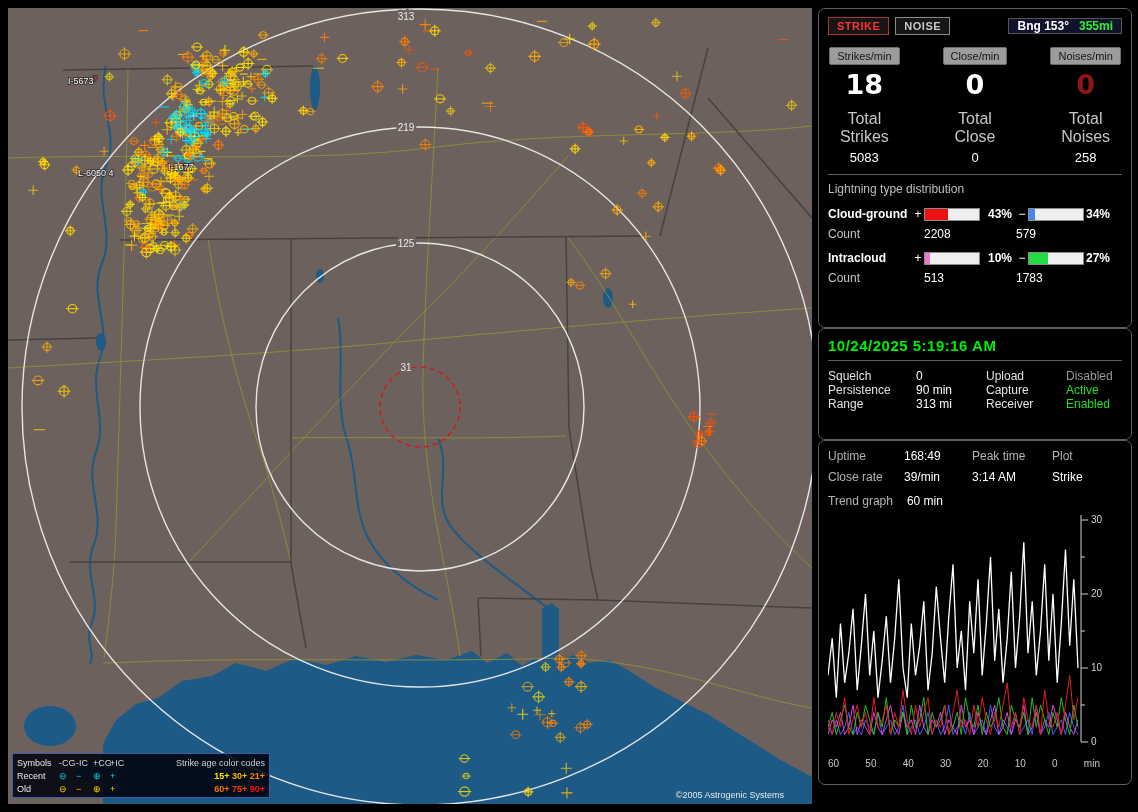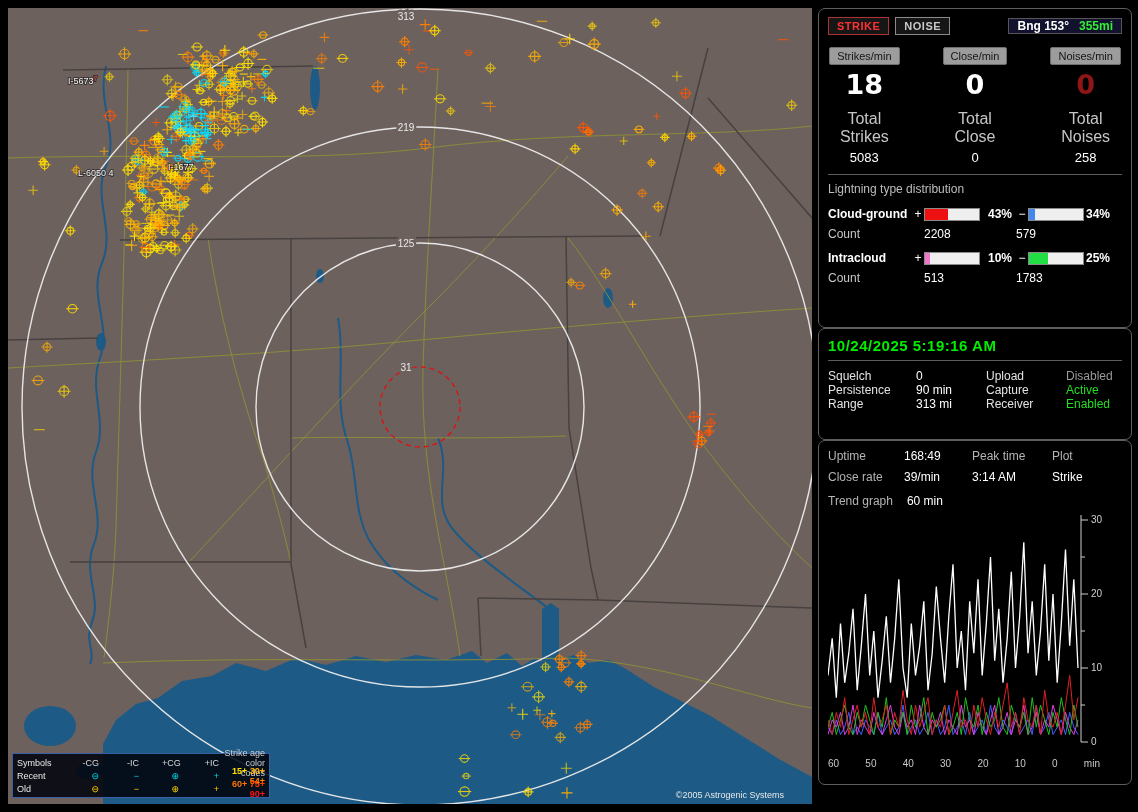--- a/index.html
+++ b/index.html
@@ -6,21 +6,21 @@
   .app{position:relative;width:1138px;height:812px;background:#000;font-family:"Liberation Sans",sans-serif;overflow:hidden;}
   
   .map-panel{position:absolute;left:8px;top:8px;width:804px;height:796px;background:#6d615e;overflow:hidden;}
   .map-panel svg{display:block;width:804px;height:796px;}
   .copyright{position:absolute;right:28px;bottom:4px;color:#e8e8e8;font-size:9px;}
   
   .legend{position:absolute;left:4px;bottom:6px;width:248px;background:rgba(2,4,14,0.88);
           border:1px solid #3a5fa5;color:#d8d8d8;font-size:9px;padding:2px 4px;}
   .legend-row{display:flex;align-items:center;height:13px;}
   .legend-row .c0{width:42px;color:#e8e8e8;}
-  .legend-row .sym{width:17px;text-align:right;margin-left:23px;}
+  .legend-row .sym{width:17px;text-align:left;}
   .legend-row .agehead{flex:1;text-align:right;color:#cfcfcf;}
   .legend-row .age{width:26px;text-align:right;font-weight:bold;}
   
   .side{position:absolute;left:818px;top:8px;width:314px;color:#fff;font-size:12px;}
   .box{background:#000;border:1px solid #5e5e5e;border-radius:7px;padding:8px 9px;}
   .row-top{display:flex;align-items:center;margin-bottom:12px;}
   .btn{font-size:11px;font-weight:bold;padding:2px 8px;background:#161616;border:1px solid #8a8a8a;margin-right:6px;cursor:pointer;letter-spacing:0.5px;}
   .btn.strike{color:#ff3232;border-color:#a33;}
   .btn.noise{color:#c8c8c8;}
   .bng{margin-left:auto;display:flex;gap:10px;background:#12122e;border:1px solid#555;padding:0 8px;font-weight:bold;font-size:12px;}
@@ -1665,21 +1665,21 @@
       </div>
       <div class="legend-row">
         <span class="c0">Recent</span>
         <span class="sym lg-sym-0" style="color: rgb(0, 216, 232);">⊖</span>
         <span class="sym lg-sym-0" style="color: rgb(0, 216, 232);">−</span>
         <span class="sym lg-sym-0" style="color: rgb(0, 216, 232);">⊕</span>
         <span class="sym lg-sym-0" style="color: rgb(0, 216, 232);">+</span>
         <span class="agehead">
           <span class="age" style="color: rgb(255, 224, 0);">15+</span>
           <span class="age" style="color: rgb(255, 176, 0);">30+</span>
-          <span class="age" style="color: rgb(255, 132, 0);">54+</span>
+          <span class="age" style="color: rgb(255, 132, 0);">21+</span>
         </span>
       </div>
       <div class="legend-row">
         <span class="c0">Old</span>
         <span class="sym lg-sym-1" style="color: rgb(255, 208, 0);">⊖</span>
         <span class="sym lg-sym-1" style="color: rgb(255, 208, 0);">−</span>
         <span class="sym lg-sym-1" style="color: rgb(255, 208, 0);">⊕</span>
         <span class="sym lg-sym-1" style="color: rgb(255, 208, 0);">+</span>
         <span class="agehead">
           <span class="age" style="color: rgb(255, 112, 0);">60+</span>
@@ -1750,21 +1750,21 @@
         <span class="nm">Intracloud</span>
         <span class="sign">+</span>
         <span class="bar bar-plus">
             <i style="width: 10%; background: rgb(238, 119, 204);"></i>
           </span>
         <span class="pct">10%</span>
         <span class="sign">−</span>
         <span class="bar bar-minus">
             <i style="width: 35%; background: rgb(34, 221, 68);"></i>
           </span>
-        <span class="pct">25%</span>
+        <span class="pct">27%</span>
       </div>
       <div class="count-row">
         <span class="lbl">Count</span>
         <span></span>
         <span>513</span>
         <span>1783</span>
       </div>
     </div>
 
     <div class="box" style="height:112px;box-sizing:border-box;">

